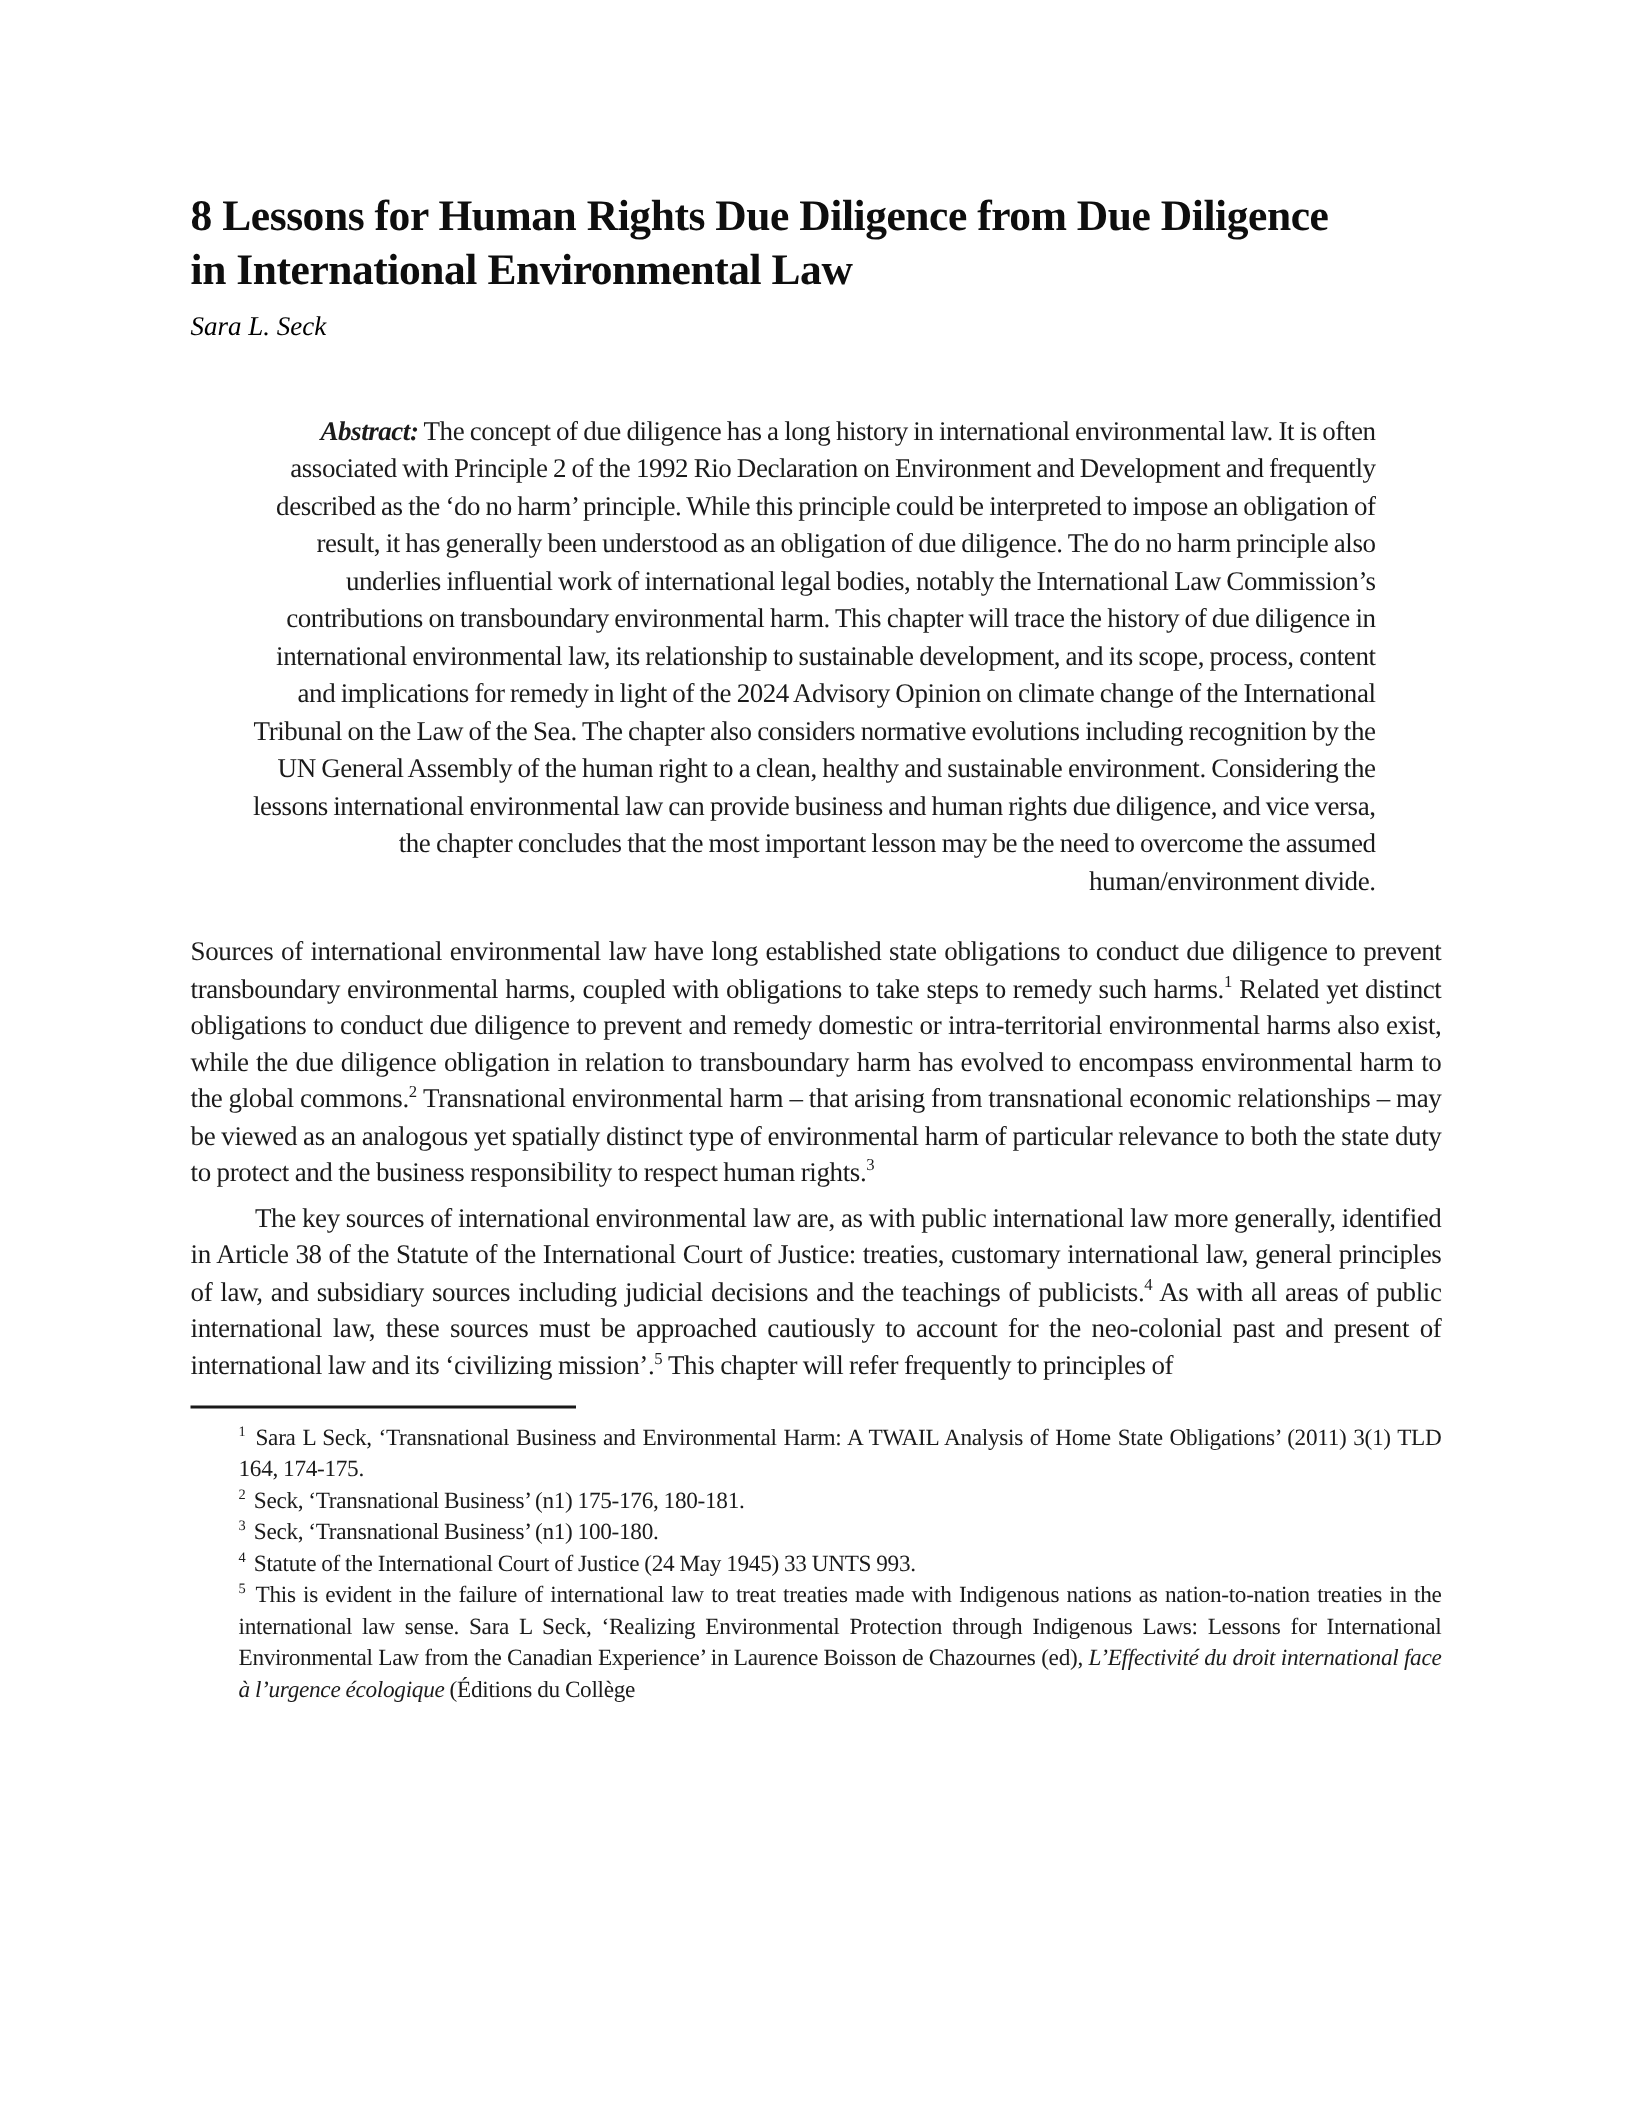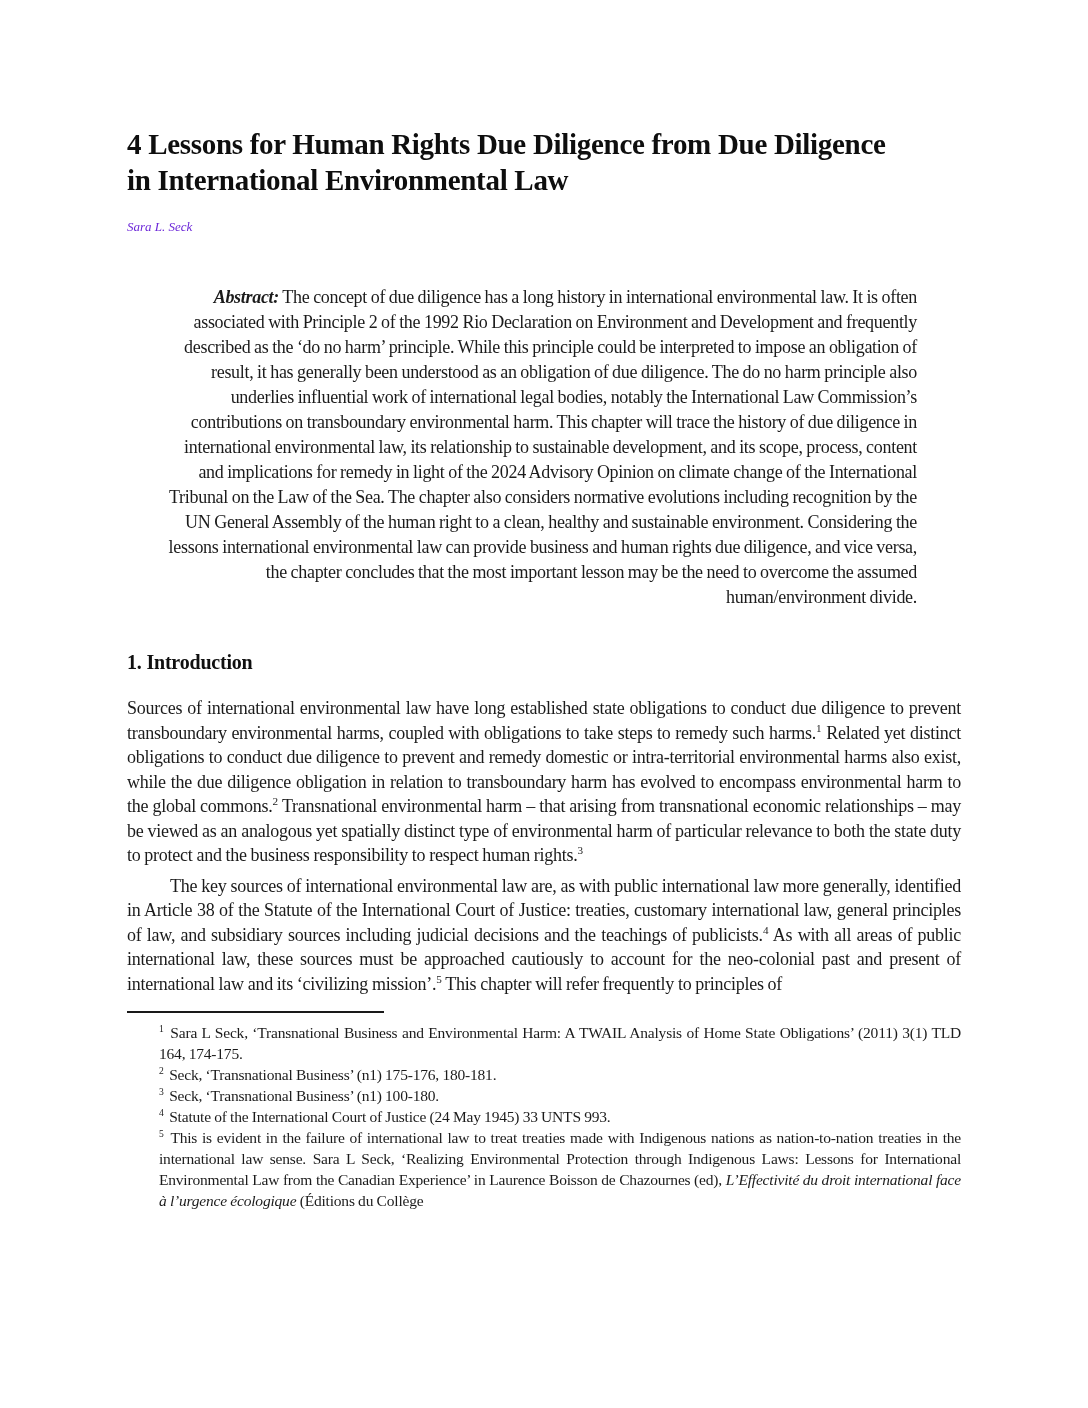--- a/index.html
+++ b/index.html
@@ -20,24 +20,24 @@
   .title {
     font-size: 29px;
     line-height: 36px;
     font-weight: bold;
     color: #0e0e0e;
     letter-spacing: -0.3px;
     white-space: pre-line;
   }
   .author {
     font-style: italic;
-    font-size: 13px;
+    font-size: 18px;
     line-height: 22px;
-    margin-top: 18px;
-    color: #6d28d9;
+    margin-top: 8px;
+    color: #000000;
   }
   .abstract {
     margin: 47px 44px 0 41px;
   }
   .abstract-par {
     font-size: 18px;
     line-height: 25px;
     letter-spacing: -0.3px;
     word-spacing: -0.5px;
     text-align: right;
@@ -89,30 +89,29 @@
     margin-left: 32px;
   }
   .footnote .fnref { margin-right: 2px; }
   em { font-style: italic; }
 </style>
 </head>
 <body>
 
 <div class="page">
 
-  <h1 class="title">4 Lessons for Human Rights Due Diligence from Due Diligence
+  <h1 class="title">8 Lessons for Human Rights Due Diligence from Due Diligence
 in International Environmental Law</h1>
 
   <div class="author">Sara L. Seck</div>
 
   <section class="abstract">
     <p class="abstract-par"><span class="abstract-label">Abstract:</span><span> The concept of due diligence has a long history in international environmental law. It is often associated with Principle 2 of the 1992 Rio Declaration on Environment and Development and frequently described as the ‘do no harm’ principle. While this principle could be interpreted to impose an obligation of result, it has generally been understood as an obligation of due diligence. The do no harm principle also underlies influential work of international legal bodies, notably the International Law Commission’s contributions on transboundary environmental harm. This chapter will trace the history of due diligence in international environmental law, its relationship to sustainable development, and its scope, process, content and implications for remedy in light of the 2024 Advisory Opinion on climate change of the International Tribunal on the Law of the Sea. The chapter also considers normative evolutions including recognition by the UN General Assembly of the human right to a clean, healthy and sustainable environment. Considering the lessons international environmental law can provide business and human rights due diligence, and vice versa, the chapter concludes that the most important lesson may be the need to overcome the assumed human/environment divide.</span></p>
   </section>
 
-  <h2 class="section-heading">1. Introduction</h2>
 
   <p class="body-par"><span>Sources of international environmental law have long established state obligations to conduct due diligence to prevent transboundary environmental harms, coupled with obligations to take steps to remedy such harms.</span><sup class="fnref">1</sup><span> Related yet distinct obligations to conduct due diligence to prevent and remedy domestic or intra-territorial environmental harms also exist, while the due diligence obligation in relation to transboundary harm has evolved to encompass environmental harm to the global commons.</span><sup class="fnref">2</sup><span> Transnational environmental harm – that arising from transnational economic relationships – may be viewed as an analogous yet spatially distinct type of environmental harm of particular relevance to both the state duty to protect and the business responsibility to respect human rights.</span><sup class="fnref">3</sup></p>
 
   <p class="body-par indented"><span>The key sources of international environmental law are, as with public international law more generally, identified in Article 38 of the Statute of the International Court of Justice: treaties, customary international law, general principles of law, and subsidiary sources including judicial decisions and the teachings of publicists.</span><sup class="fnref">4</sup><span> As with all areas of public international law, these sources must be approached cautiously to account for the neo-colonial past and present of international law and its ‘civilizing mission’.</span><sup class="fnref">5</sup><span> This chapter will refer frequently to principles of</span></p>
 
   <hr class="fn-rule">
 
   <section class="footnotes">
       <div class="footnote"><sup class="fnref">1</sup><span> Sara L Seck, ‘Transnational Business and Environmental Harm: A TWAIL Analysis of Home State Obligations’ (2011) 3(1) TLD 164, 174-175.</span></div>
       <div class="footnote"><sup class="fnref">2</sup><span> Seck, ‘Transnational Business’ (n1) 175-176, 180-181.</span></div>

